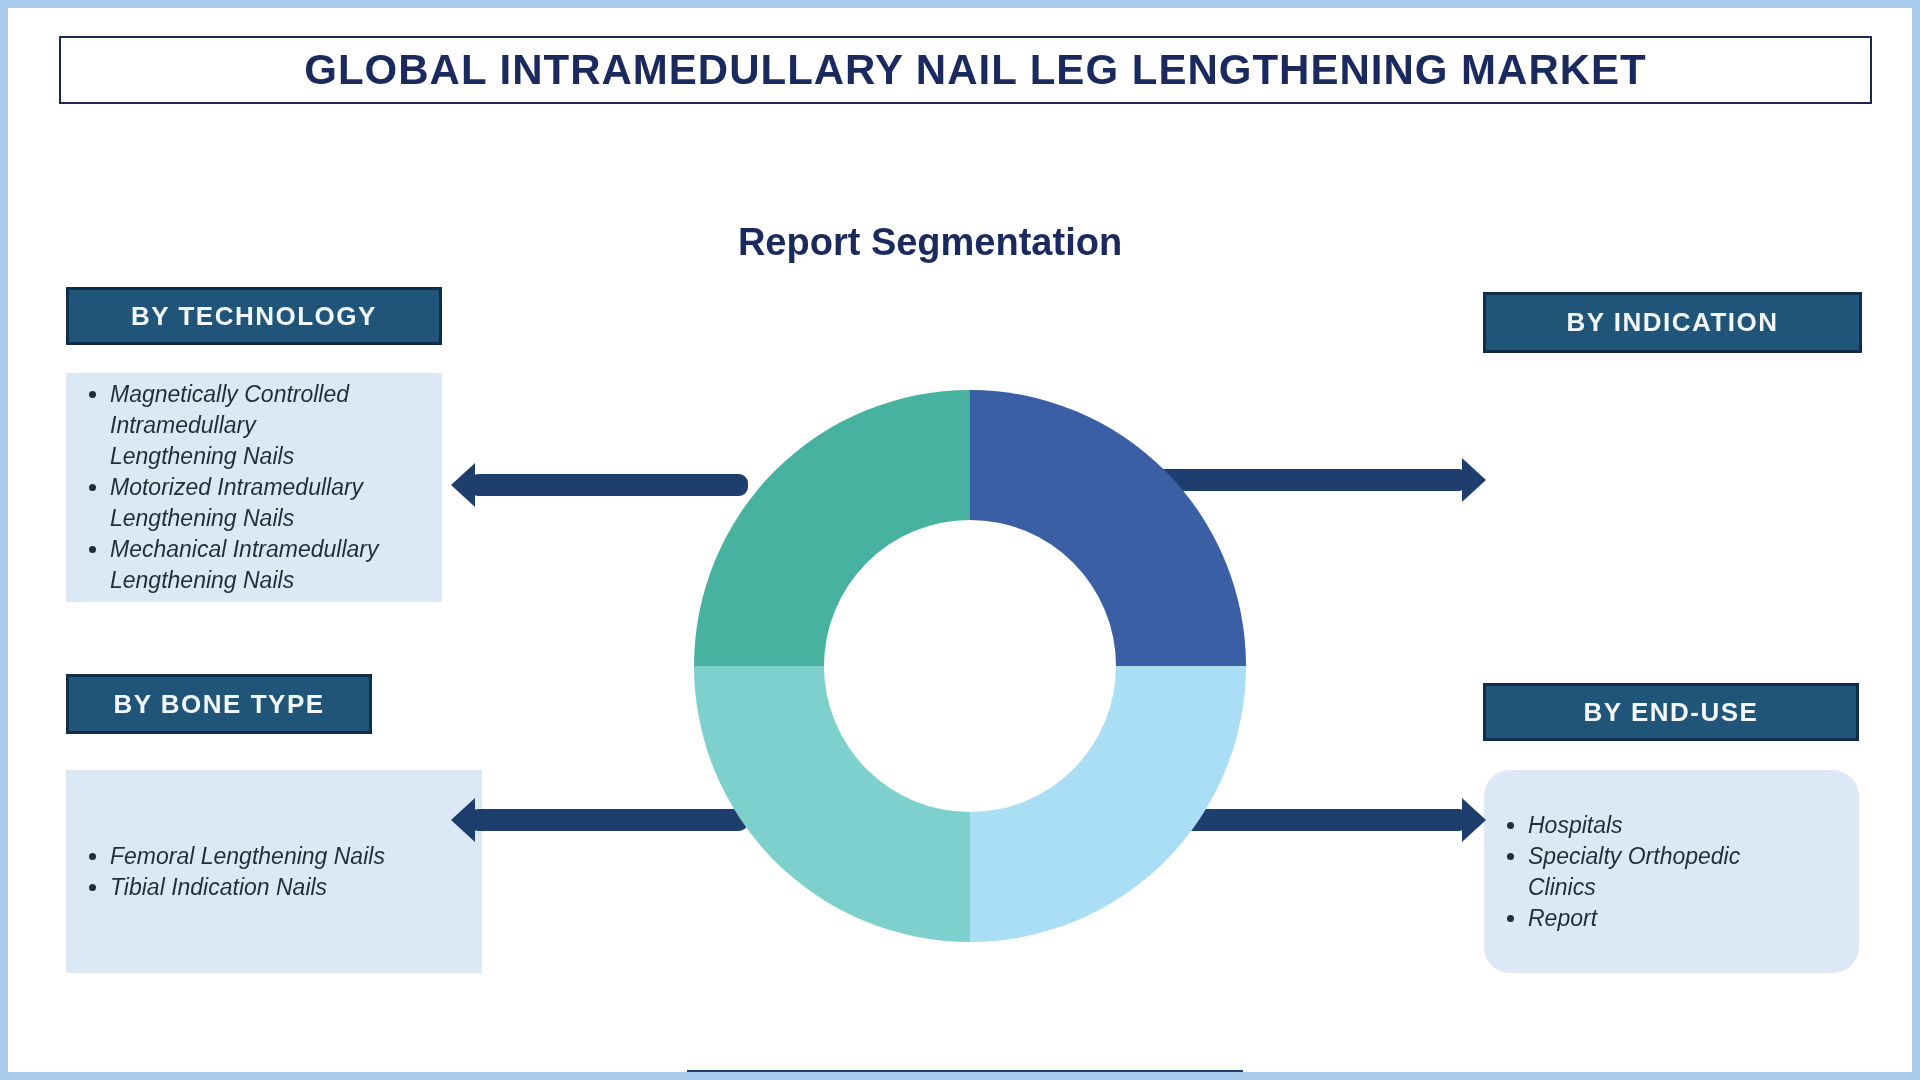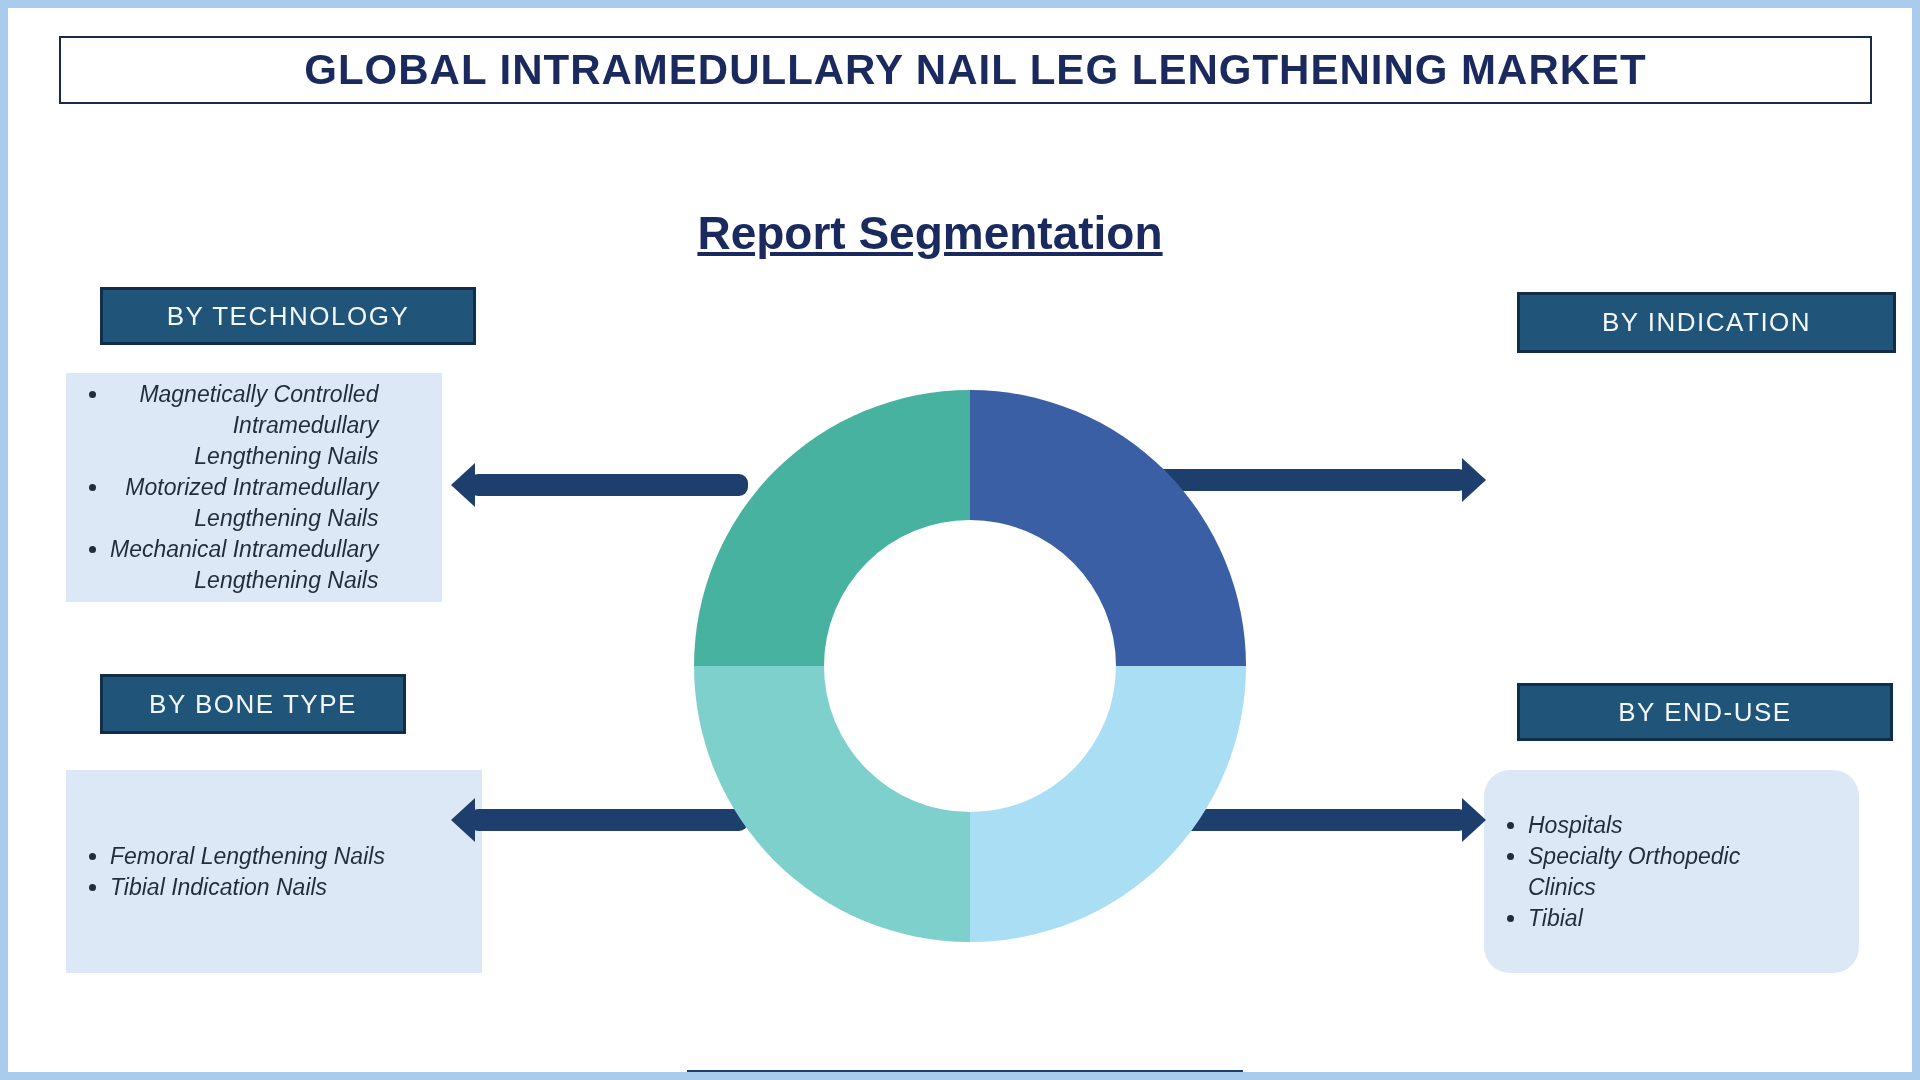--- a/index.html
+++ b/index.html
@@ -22,38 +22,38 @@
   .title-box{
     position:absolute;left:51px;top:28px;width:1813px;height:68px;
     background:#ffffff;border:2px solid #1b2a4a;
     display:flex;align-items:center;justify-content:center;padding-left:20px;
   }
   .title-box h1{
     font-size:42px;font-weight:800;color:var(--navy);
     letter-spacing:1px;white-space:nowrap;
   }
   .subtitle{
-    position:absolute;left:667px;top:198px;width:510px;
-    text-align:center;font-size:46px;font-weight:800;color:var(--navy);text-decoration:underline;
+    position:absolute;left:667px;top:213px;width:510px;
+    text-align:center;font-size:38px;font-weight:800;color:var(--navy);
   }
   .seg-header{
     position:absolute;background:var(--header-bg);
     border:3px solid var(--header-border);
     display:flex;align-items:center;justify-content:center;
-    color:var(--header-text);font-size:26px;font-weight:400;letter-spacing:1.5px;margin-left:34px;
+    color:var(--header-text);font-size:26px;font-weight:700;letter-spacing:1.5px;
   }
   .hdr-technology{left:58px;top:279px;width:376px;height:58px;}
   .hdr-bonetype  {left:58px;top:666px;width:306px;height:60px;}
   .hdr-indication{left:1475px;top:284px;width:379px;height:61px;}
   .hdr-enduse    {left:1475px;top:675px;width:376px;height:58px;}
   .seg-list{
     position:absolute;background:var(--listbg);
     display:flex;align-items:center;
   }
-  .list-technology{left:58px;top:365px;width:376px;height:229px;text-align:right;}
+  .list-technology{left:58px;top:365px;width:376px;height:229px;}
   .list-bonetype  {left:58px;top:762px;width:416px;height:203px;}
   .list-indication{left:1476px;top:356px;width:378px;height:199px;}
   .list-enduse    {left:1476px;top:762px;width:375px;height:203px;border-radius:26px;}
   .seg-list ul{
     list-style:disc;margin-left:44px;margin-right:8px;
     color:var(--listtext);
   }
   .seg-list li{
     font-size:23px;font-style:italic;line-height:31px;
     white-space:pre-line;
@@ -118,21 +118,21 @@
   </div>
 
   <div class="seg-header hdr-enduse">
     <span>BY END-USE</span>
   </div>
   <div class="seg-list list-enduse">
     <ul>
       <li>Hospitals</li>
       <li>Specialty Orthopedic
 Clinics</li>
-      <li>Tibial</li>
+      <li>Report</li>
     </ul>
   </div>
 
   <svg class="arrow arrow-tl" width="297" height="46" viewBox="0 0 297 46">
     <rect x="18" y="12" width="279" height="22" rx="9" style="fill:var(--arrow)"></rect>
     <polygon points="0,23 24,1 24,45" style="fill:var(--arrow)"></polygon>
   </svg>
   <svg class="arrow arrow-bl" width="297" height="46" viewBox="0 0 297 46">
     <rect x="18" y="12" width="279" height="22" rx="9" style="fill:var(--arrow)"></rect>
     <polygon points="0,23 24,1 24,45" style="fill:var(--arrow)"></polygon>

